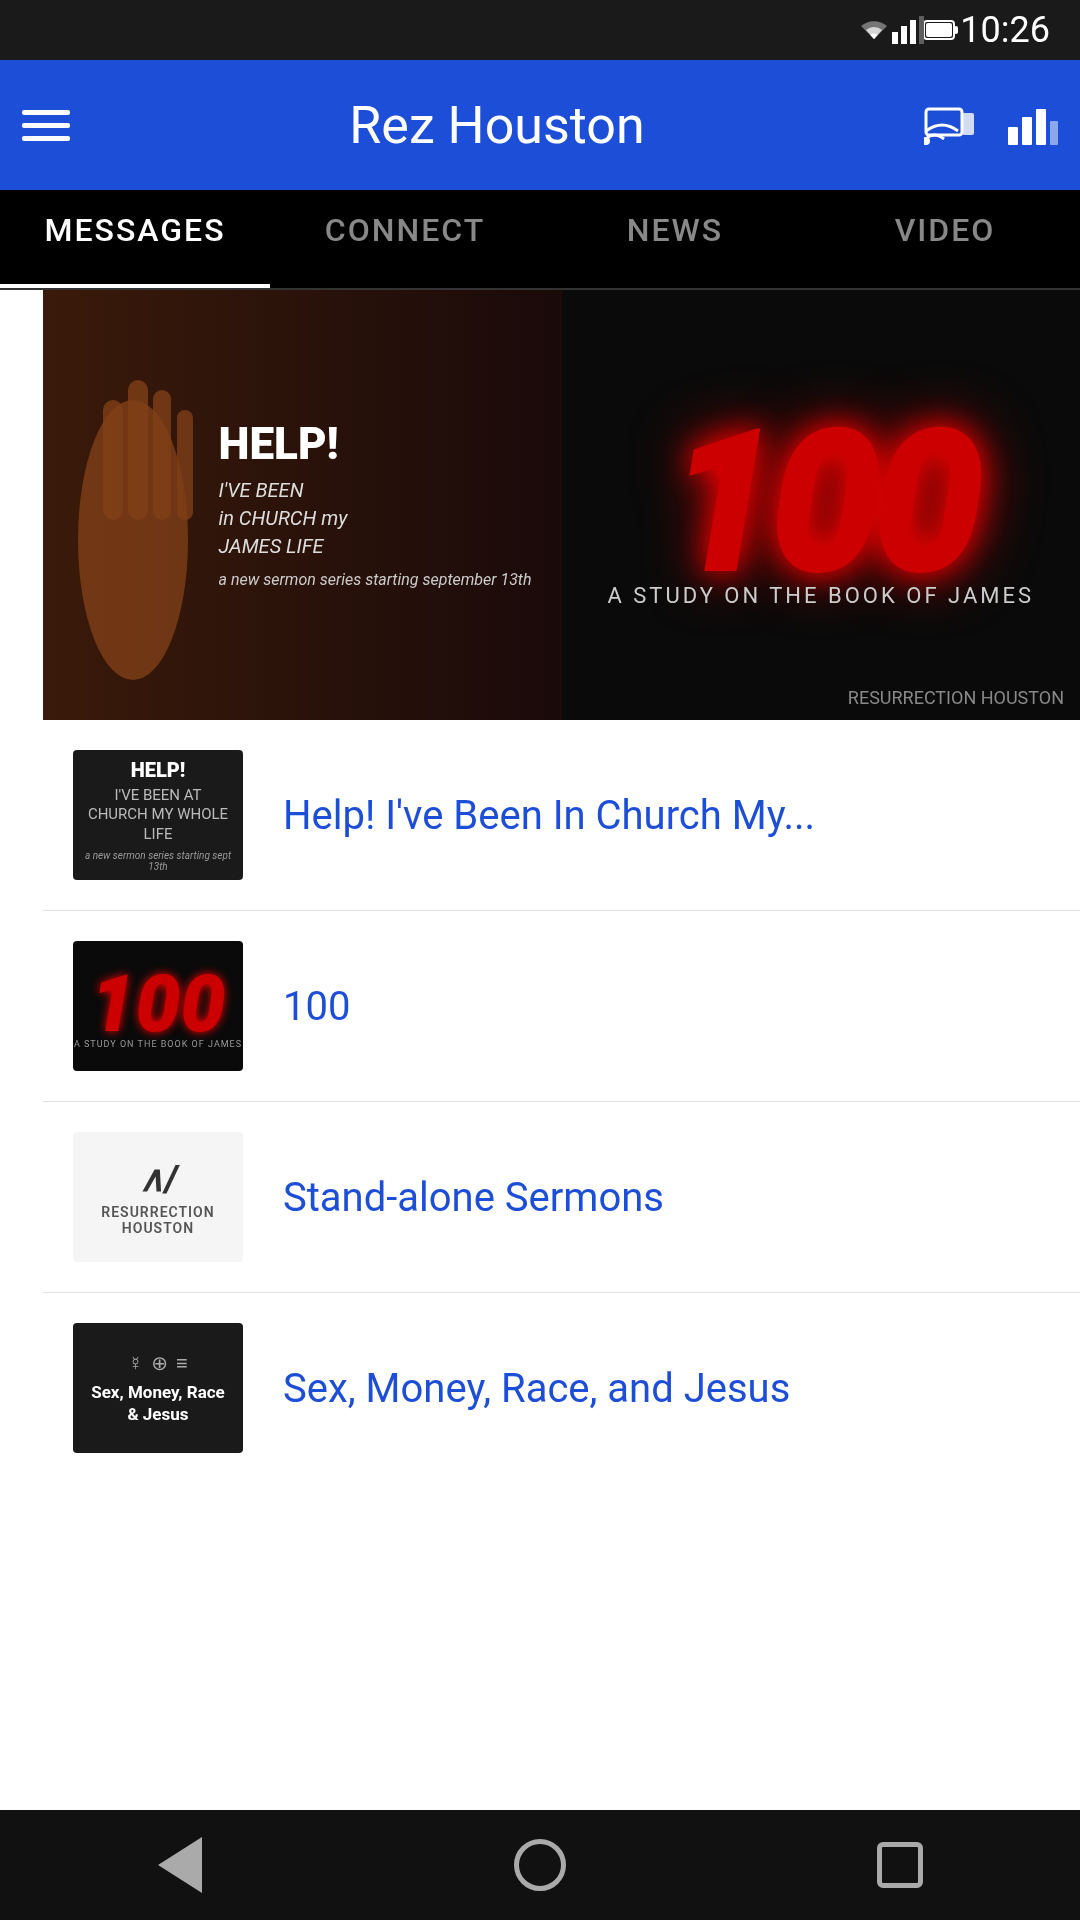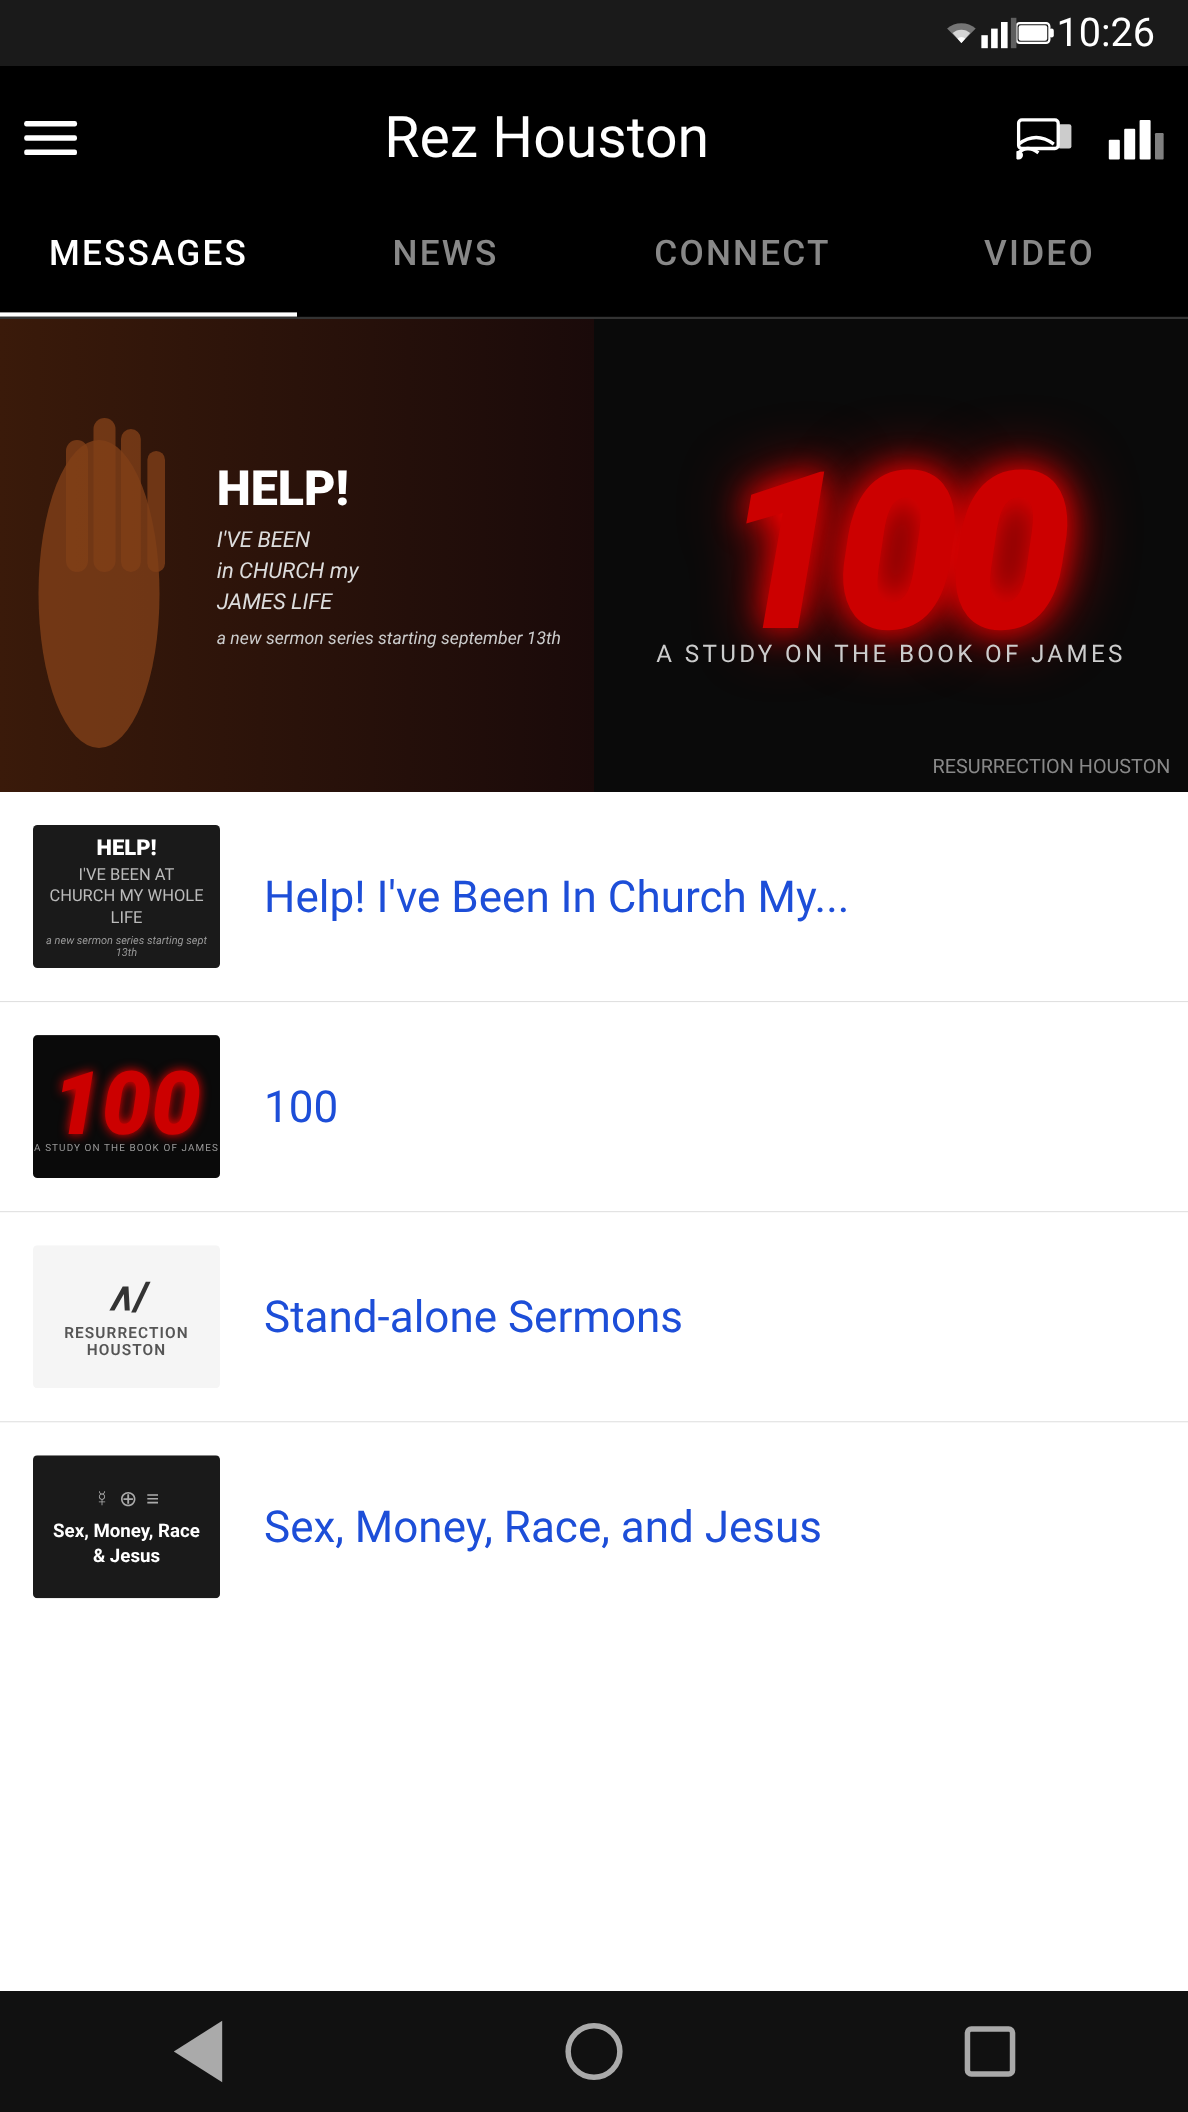--- a/index.html
+++ b/index.html
@@ -27,21 +27,21 @@
       align-items: center;
     }
     .status-time {
       color: #fff;
       font-size: 36px;
       font-weight: 400;
     }
 
     
     .app-bar {
-      background: #000000;
+      background: #1d4ed8;
       height: 130px;
       display: flex;
       align-items: center;
       padding: 0 22px;
       gap: 30px;
     }
     .hamburger-icon {
       color: #fff;
       font-size: 40px;
       cursor: pointer;
@@ -351,20 +351,21 @@
     }
     .nav-recent {
       width: 46px; height: 46px;
       border: 5px solid #aaa;
       border-radius: 6px;
     }
 
     
     .page-content {
       padding-bottom: 120px;
+      margin-left: 43px;
     }
   </style>
 </head>
 <body>
 
 <div class="status-bar">
   <div class="status-bar-icons">
 
     <svg width="36" height="26" viewBox="0 0 36 26" fill="white">
       <path d="M18 22l3.5-4a5 5 0 00-7 0L18 22z"></path>
@@ -412,24 +413,24 @@
       <rect x="44" y="18" width="8" height="24" rx="1" opacity="0.5"></rect>
     </svg>
   </div>
 </div>
 
 <div class="tab-bar">
   <div class="tab-item active">
     <span class="tab-label">MESSAGES</span>
   </div>
   <div class="tab-item">
+    <span class="tab-label">CONNECT</span>
+  </div>
+  <div class="tab-item">
     <span class="tab-label">NEWS</span>
-  </div>
-  <div class="tab-item">
-    <span class="tab-label">CONNECT</span>
   </div>
   <div class="tab-item">
     <span class="tab-label">VIDEO</span>
   </div>
 </div>
 
 <div class="page-content">
 
   <div class="banner">
 

